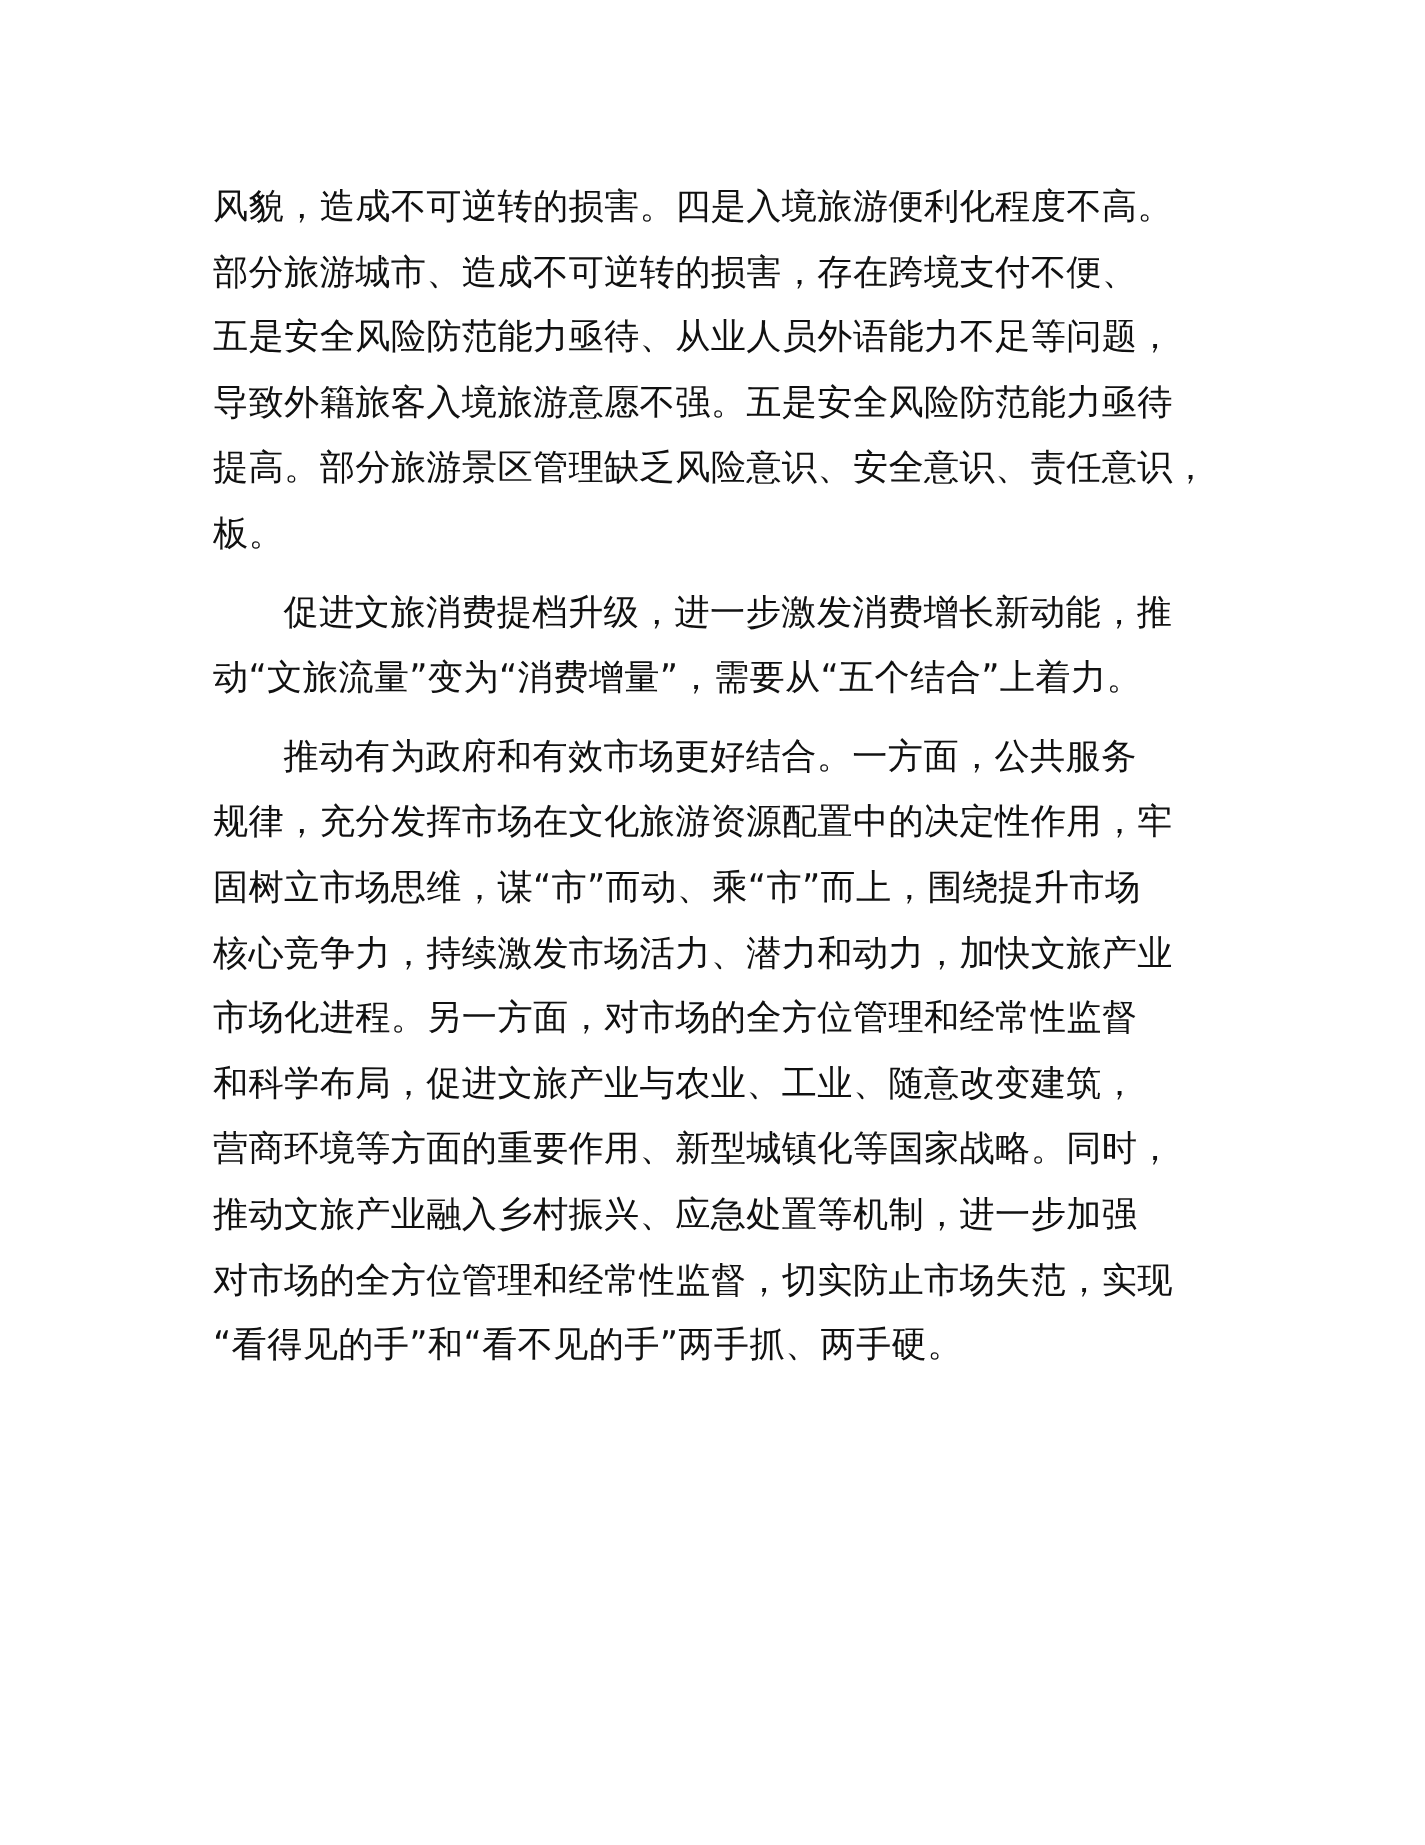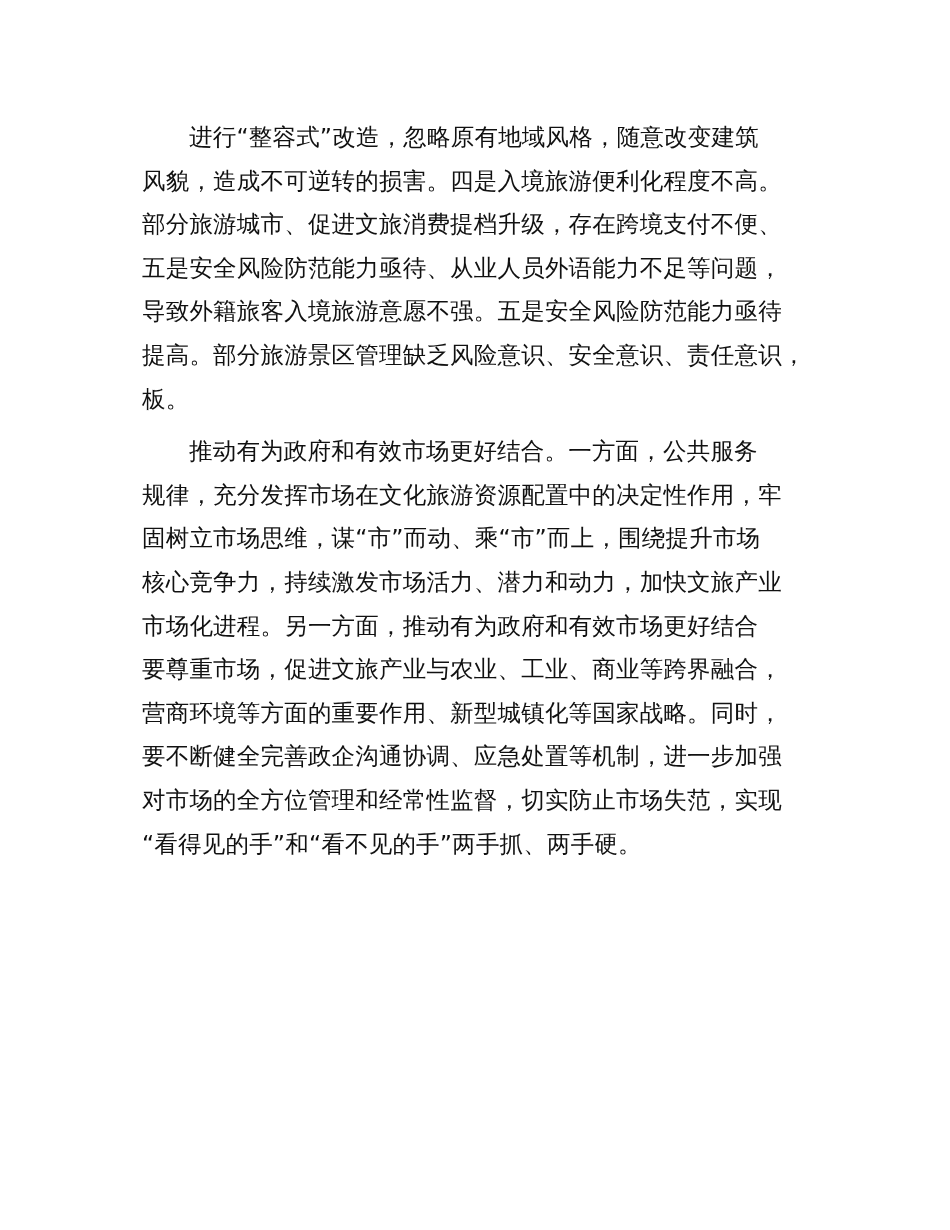--- a/index.html
+++ b/index.html
@@ -23,33 +23,36 @@
     word-break: break-all;
   }
   .line { display: block; white-space: nowrap; text-indent: 0; }
   .line.first { padding-left: 47px; }
 </style>
 </head>
 <body>
 
 <div class="page">
   <div class="para">
-    <span class="line first">进行“整容式”改造，忽略原有地域风格，随意改变建筑</span>
     <span class="line">风貌，造成不可逆转的损害。四是入境旅游便利化程度不高。</span>
-    <span class="line">部分旅游城市、促进文旅消费提档升级，存在跨境支付不便、</span>
+    <span class="line">部分旅游城市、造成不可逆转的损害，存在跨境支付不便、</span>
     <span class="line">五是安全风险防范能力亟待、从业人员外语能力不足等问题，</span>
     <span class="line">导致外籍旅客入境旅游意愿不强。五是安全风险防范能力亟待</span>
     <span class="line">提高。部分旅游景区管理缺乏风险意识、安全意识、责任意识，</span>
     <span class="line">板。</span>
   </div>
   <div class="para">
+    <span class="line first">促进文旅消费提档升级，进一步激发消费增长新动能，推</span>
+    <span class="line">动“文旅流量”变为“消费增量”，需要从“五个结合”上着力。</span>
+  </div>
+  <div class="para">
     <span class="line first">推动有为政府和有效市场更好结合。一方面，公共服务</span>
     <span class="line">规律，充分发挥市场在文化旅游资源配置中的决定性作用，牢</span>
     <span class="line">固树立市场思维，谋“市”而动、乘“市”而上，围绕提升市场</span>
     <span class="line">核心竞争力，持续激发市场活力、潜力和动力，加快文旅产业</span>
-    <span class="line">市场化进程。另一方面，推动有为政府和有效市场更好结合</span>
-    <span class="line">要尊重市场，促进文旅产业与农业、工业、商业等跨界融合，</span>
+    <span class="line">市场化进程。另一方面，对市场的全方位管理和经常性监督</span>
+    <span class="line">和科学布局，促进文旅产业与农业、工业、随意改变建筑，</span>
     <span class="line">营商环境等方面的重要作用、新型城镇化等国家战略。同时，</span>
-    <span class="line">要不断健全完善政企沟通协调、应急处置等机制，进一步加强</span>
+    <span class="line">推动文旅产业融入乡村振兴、应急处置等机制，进一步加强</span>
     <span class="line">对市场的全方位管理和经常性监督，切实防止市场失范，实现</span>
     <span class="line">“看得见的手”和“看不见的手”两手抓、两手硬。</span>
   </div>
 </div>
 
 </body></html>

